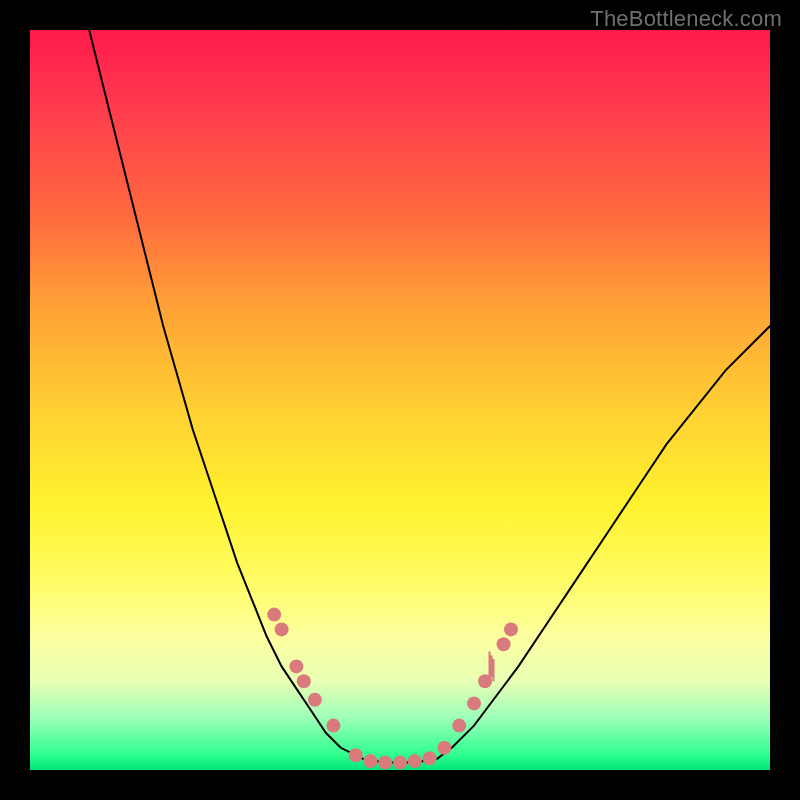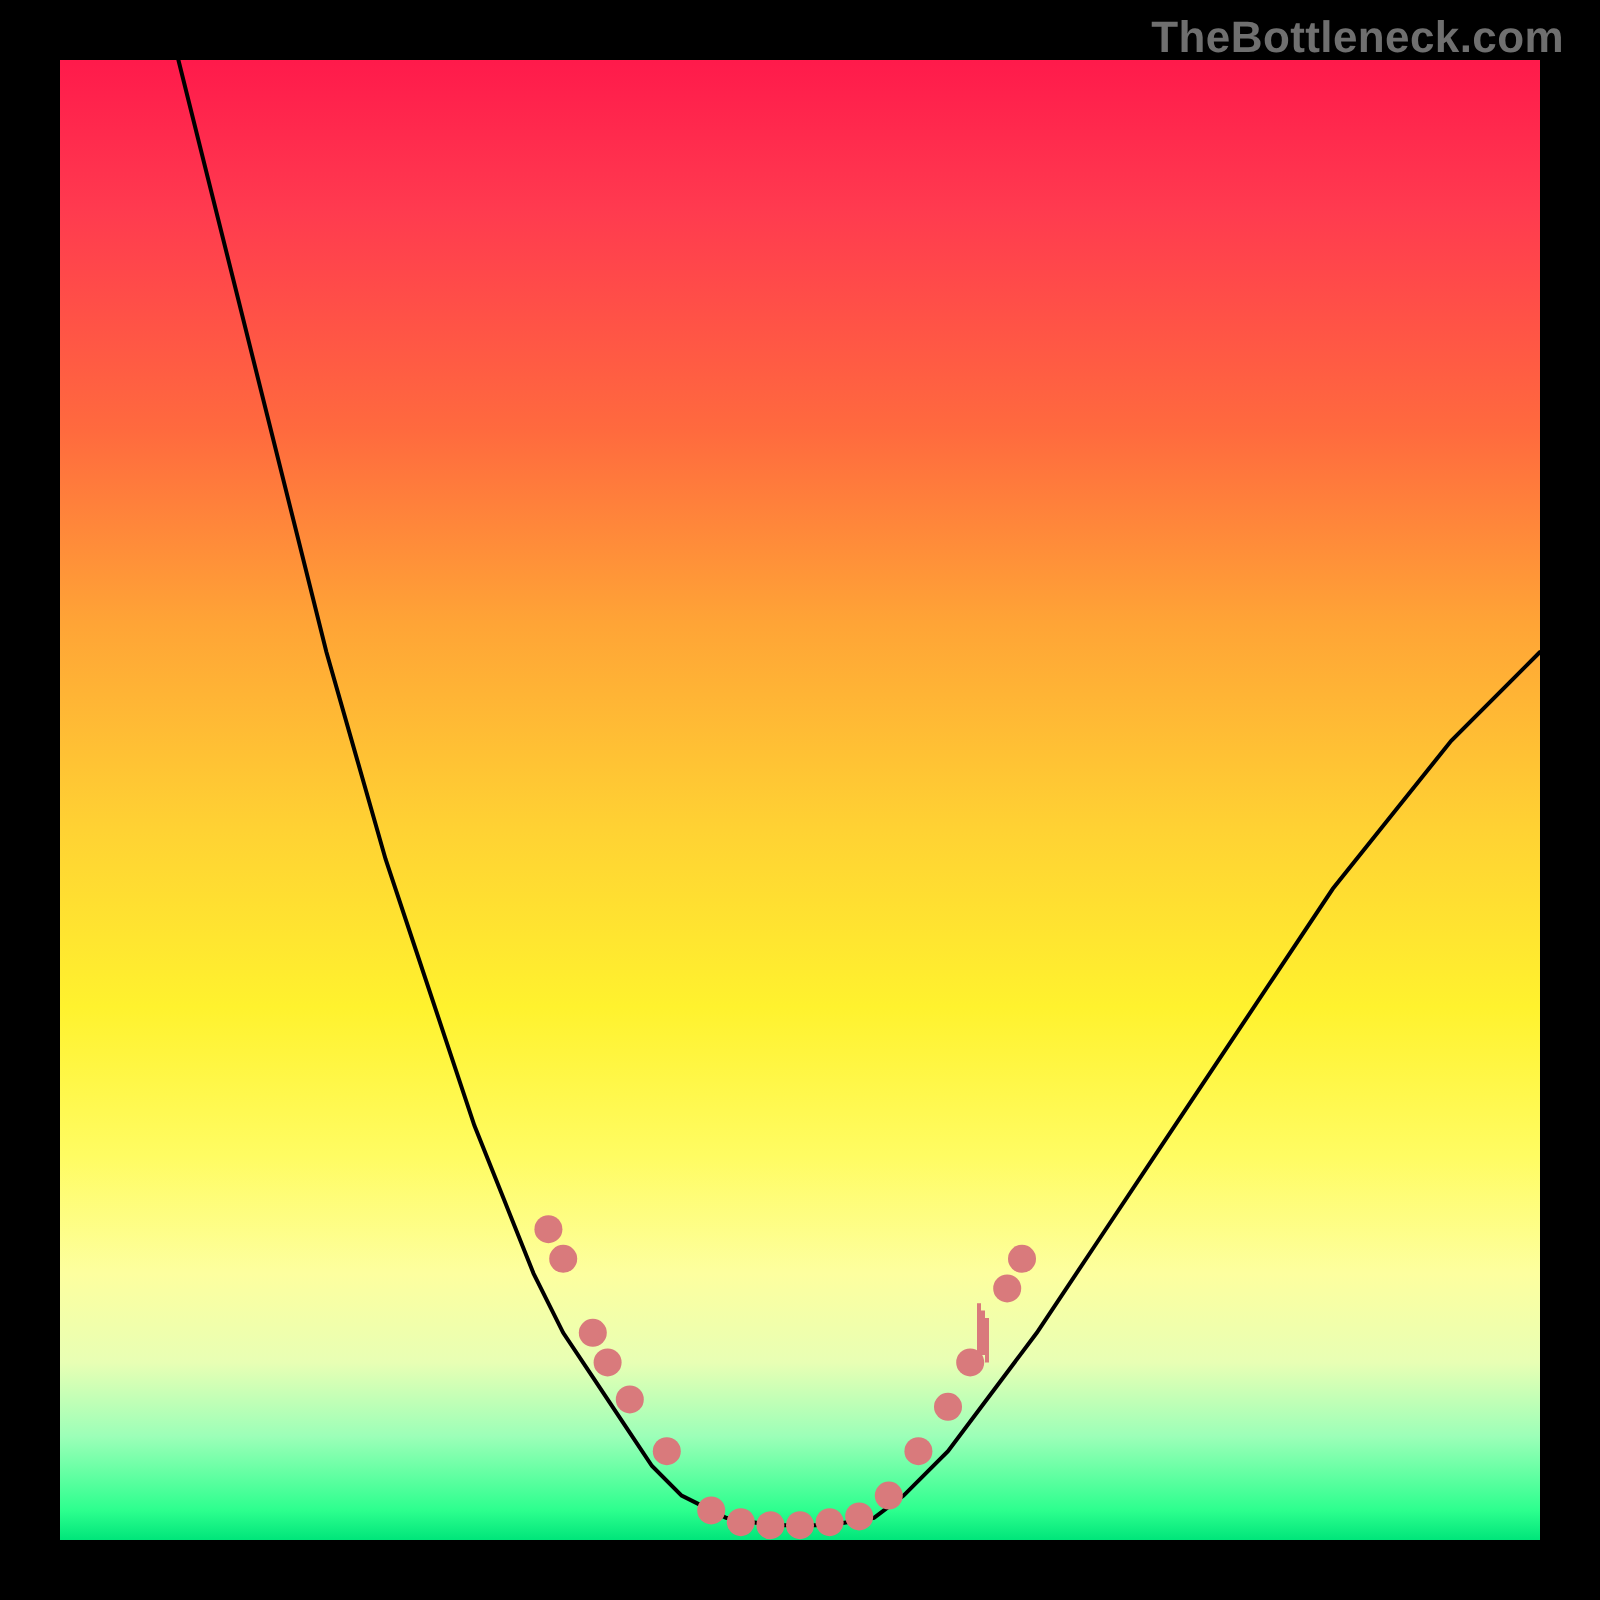--- a/index.html
+++ b/index.html
@@ -18,21 +18,21 @@
     width: 800px;
     height: 800px;
     background: #000;
   }
   .watermark {
     position: absolute;
     top: 6px;
     right: 18px;
     color: #6f6f6f;
     font-size: 22px;
-    font-weight: 700;
+    font-weight: 400;
     letter-spacing: 0.2px;
     user-select: none;
   }
   
   .plot {
     position: absolute;
     left: 30px;
     top: 30px;
     width: 740px;
     height: 740px;

